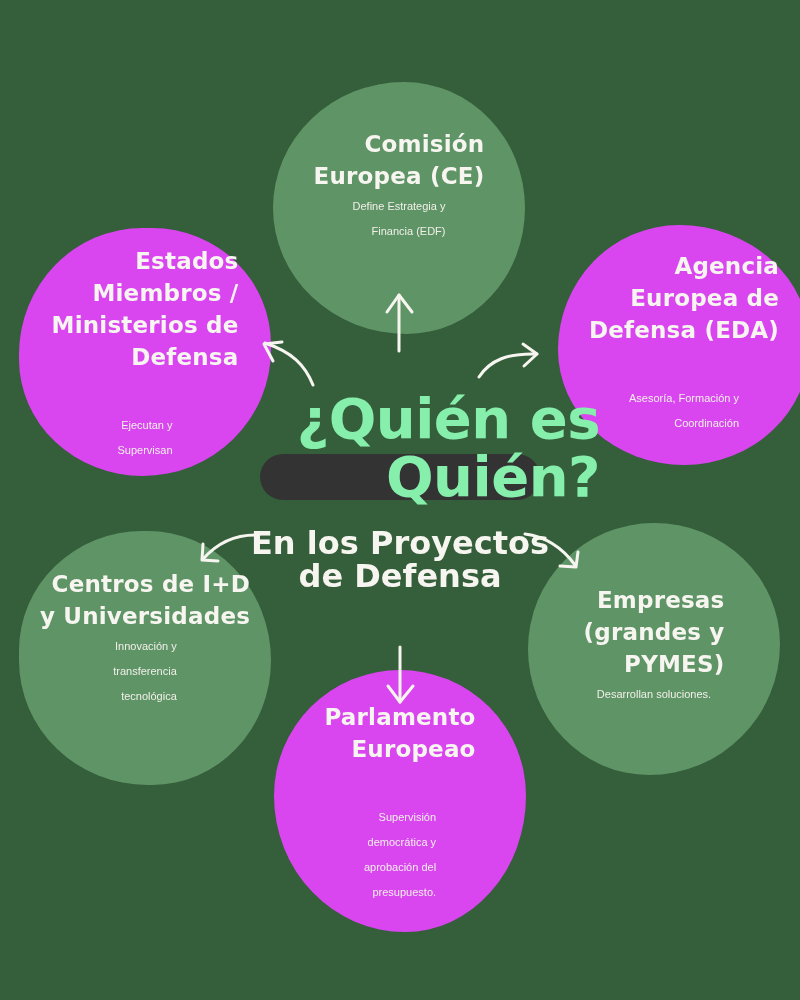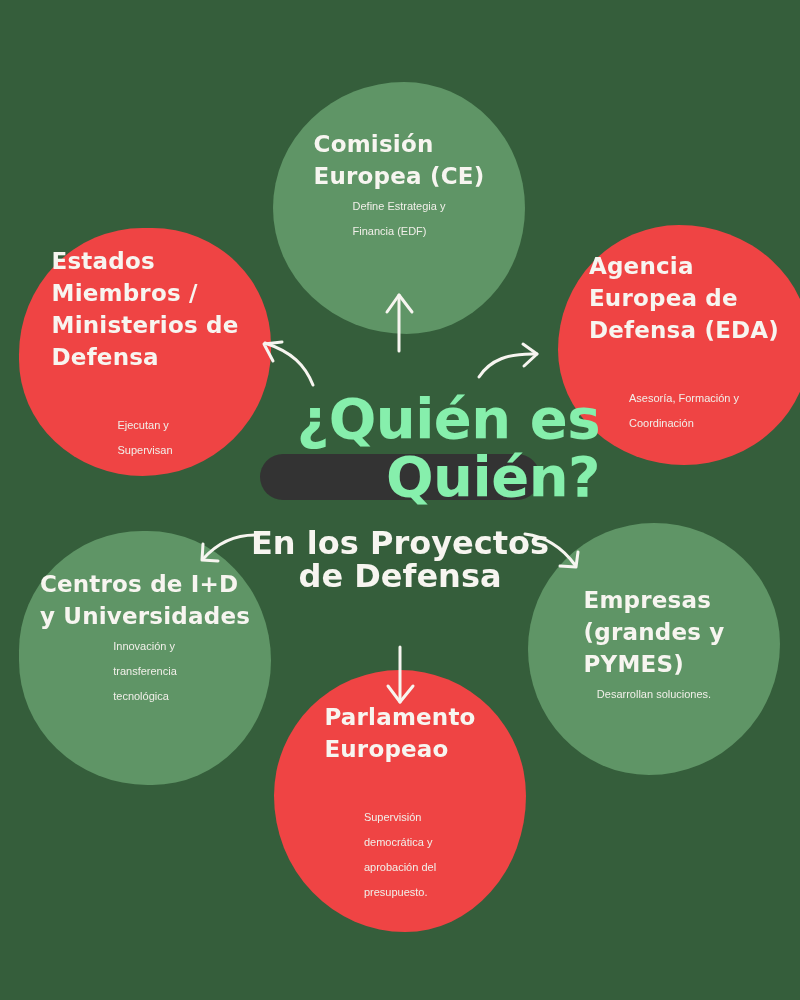--- a/index.html
+++ b/index.html
@@ -7,24 +7,24 @@
     width:800px; height:1000px; overflow:hidden;
     background:#355e3b;
     font-family:"DejaVu Sans","Liberation Sans",sans-serif;
     color:#f7f5f0;
     position:relative;
   }
   .canvas { position:absolute; left:0; top:0; width:800px; height:1000px; }
   .blob {
     position:absolute;
     display:flex; flex-direction:column; align-items:center; justify-content:center;
-    text-align:left; box-sizing:border-box;
+    text-align:right; box-sizing:border-box;
   }
   .blob.light { background:#5f9566; }
-  .blob.dark { background:#ef4444;gap:38px; }
+  .blob.dark { background:#d946ef;gap:38px; }
   .blob .title {
     font-family:"DejaVu Sans","Liberation Sans",sans-serif;
     font-weight:bold; font-size:23px; line-height:32px; letter-spacing:0.2px;
     color:#f7f5f0;
   }
   .blob .desc {
     font-family:Liberation Sans, sans-serif;
     font-size:11px; line-height:25px; margin-top:2px; color:#f1efe9;
   }
   .title-line, .desc-line { display:block; white-space:nowrap; }

